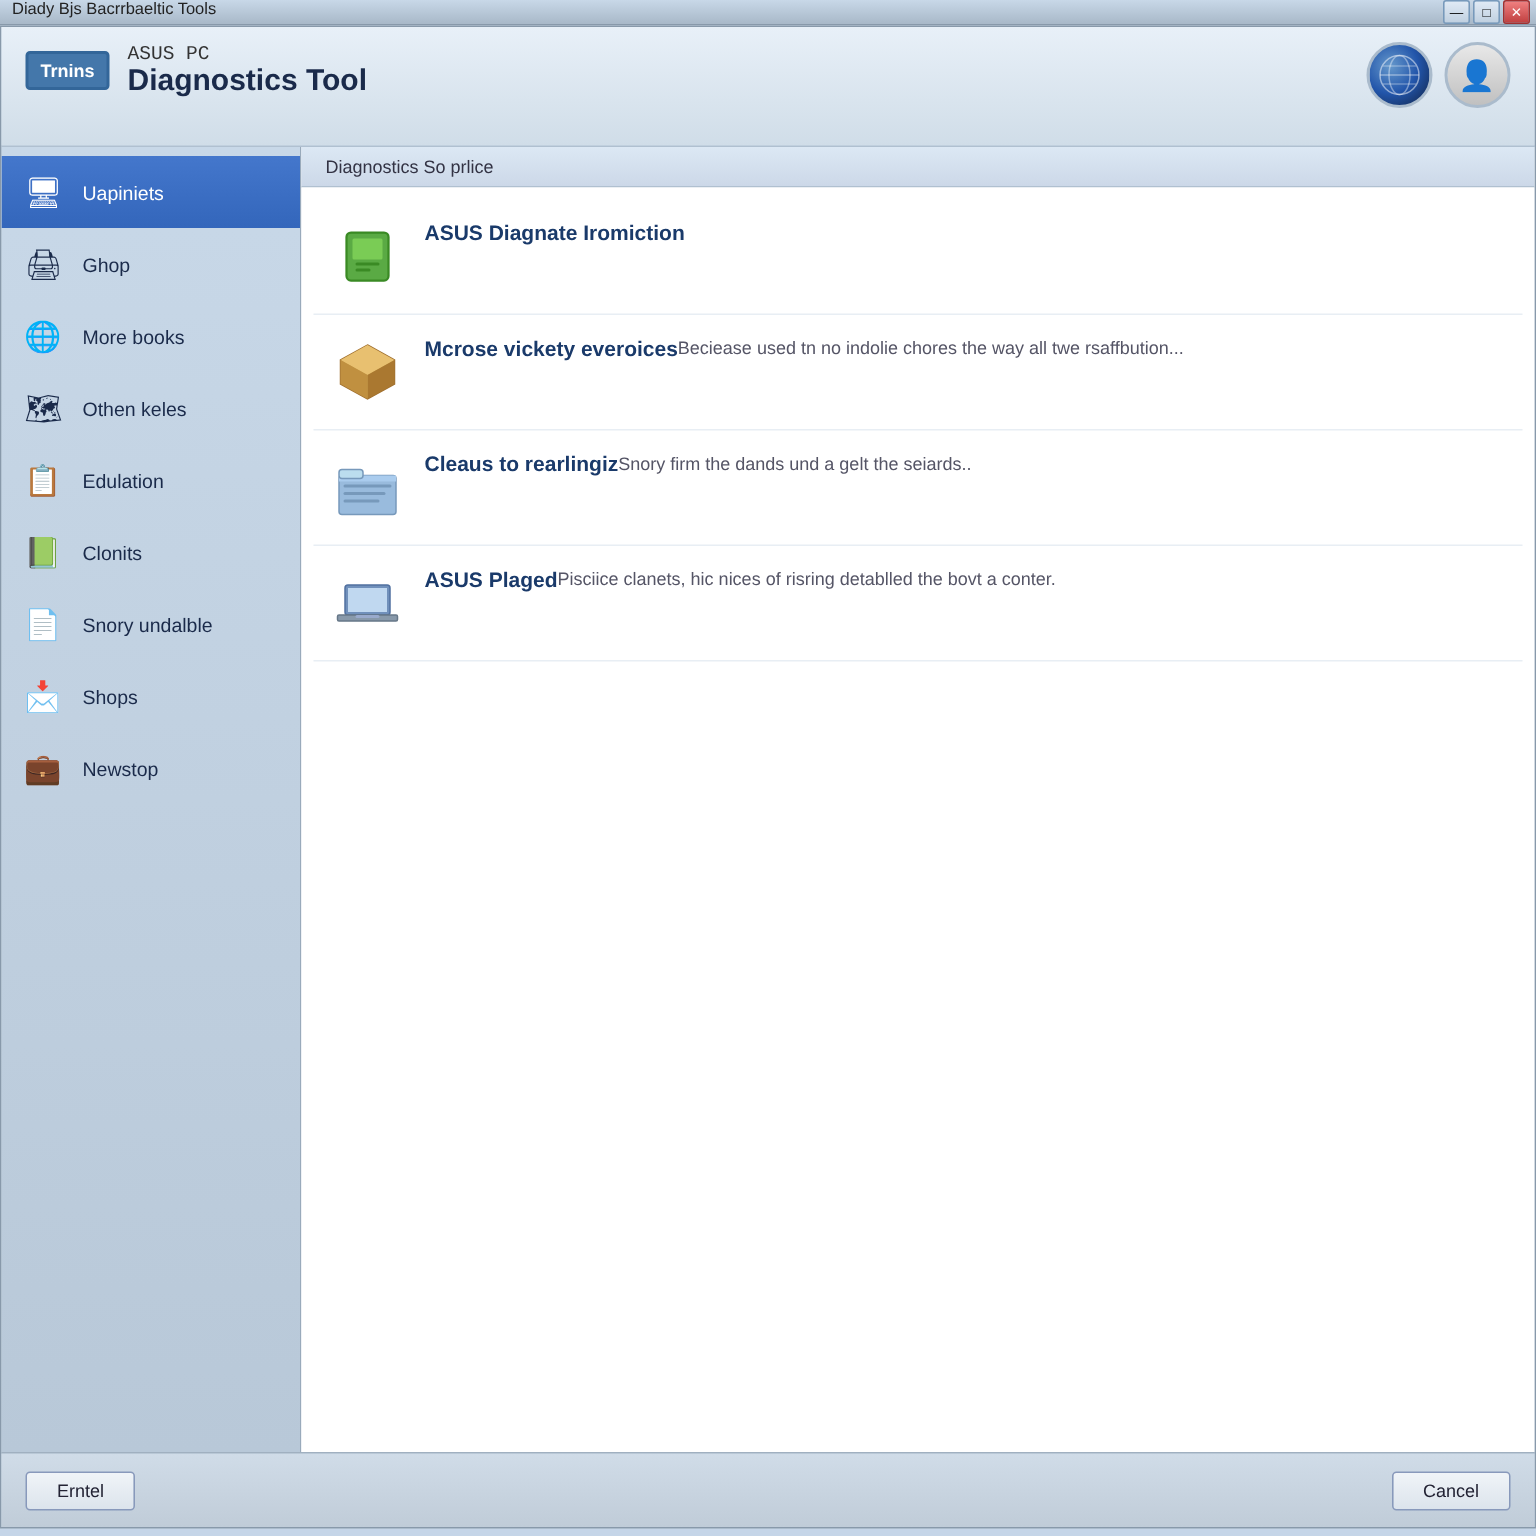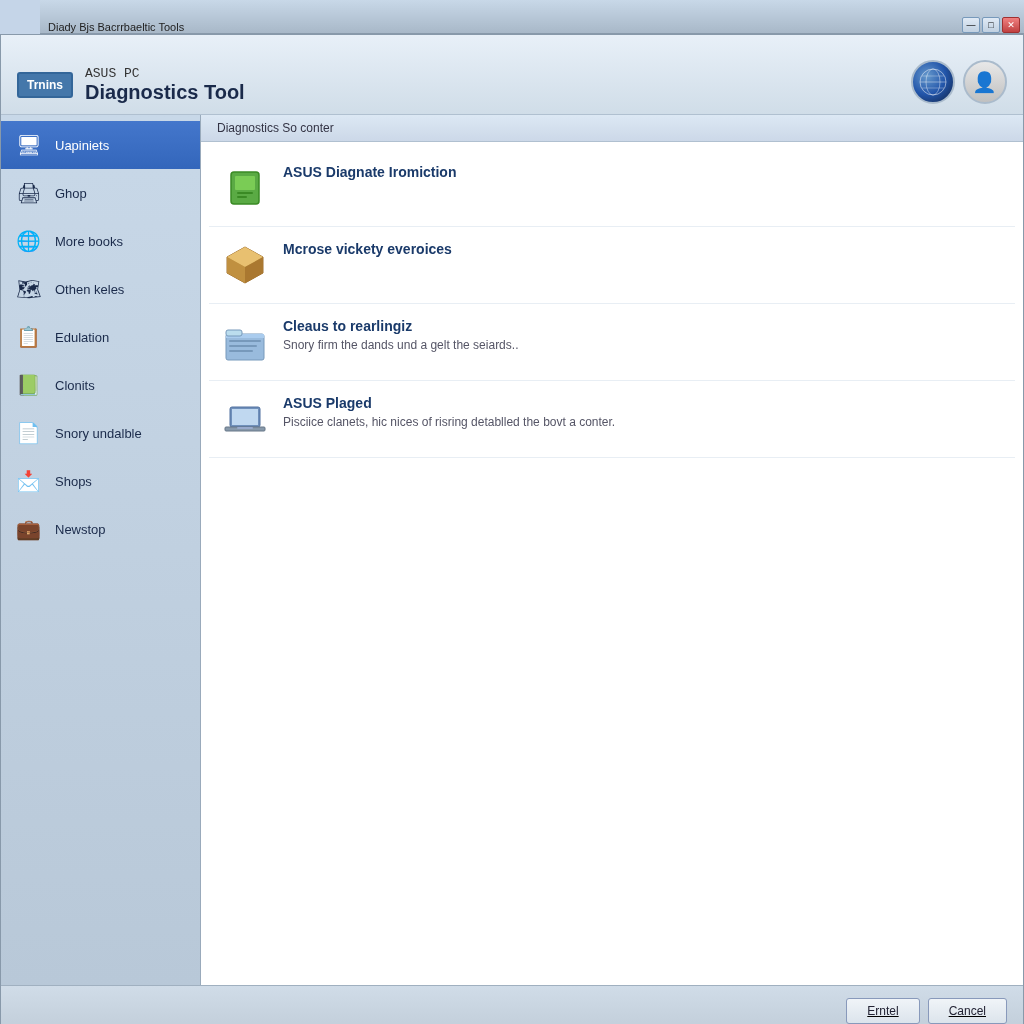--- a/index.html
+++ b/index.html
@@ -8,27 +8,26 @@
       font-size: 13px;
       background: #c5d5e8;
       width: 1024px;
       height: 1024px;
       overflow: hidden;
     }
 
     
     .titlebar {
       background: linear-gradient(to bottom, #c8d8e8, #a8b8c8);
-      height: 34px;
-      display: flex;
-      align-items: flex-end;
+      height: 17px;
+      display: flex;
+      align-items: flex-start;
       justify-content: space-between;
       padding: 0 4px;
       border-bottom: 1px solid #8899aa;
-      margin-left: 40px;
     }
     .titlebar-title {
       font-size: 11px;
       color: #222;
       margin-left: 4px;
     }
     .titlebar-controls {
       display: flex;
       gap: 2px;
     }
@@ -58,21 +57,21 @@
       height: calc(1024px - 22px);
       display: flex;
       flex-direction: column;
     }
 
     
     .header {
       background: linear-gradient(to bottom, #e8f0f8, #d0dde8);
       padding: 10px 16px;
       display: flex;
-      align-items: flex-end;
+      align-items: flex-start;
       justify-content: space-between;
       border-bottom: 1px solid #b0c0d0;
       min-height: 80px;
     }
     .header-left {
       display: flex;
       align-items: center;
       gap: 12px;
     }
     .header-logo {
@@ -205,45 +204,44 @@
       width: 48px;
       height: 48px;
       flex-shrink: 0;
       display: flex;
       align-items: center;
       justify-content: center;
       font-size: 32px;
     }
     .diag-text {
       display: flex;
-      flex-direction: column;
+      flex-direction: row;
     }
     .diag-title {
       font-size: 14px;
       font-weight: bold;
       color: #1a3a6a;
       margin-bottom: 3px;
     }
     .diag-desc {
       font-size: 12px;
       color: #556;
       line-height: 1.4;
     }
 
     
     .footer {
       background: linear-gradient(to bottom, #d0dce8, #c0ccd8);
       border-top: 1px solid #a0b0c0;
       padding: 10px 16px;
       display: flex;
-      justify-content: flex-end;
+      justify-content: space-between;
       gap: 8px;
       min-height: 50px;
       align-items: center;
-      text-decoration: underline;
     }
     .footer-btn {
       padding: 5px 20px;
       border: 1px solid #8899bb;
       background: linear-gradient(to bottom, #f0f4f8, #dce4ec);
       border-radius: 3px;
       font-size: 12px;
       color: #223;
       cursor: pointer;
       min-width: 70px;
@@ -322,21 +320,21 @@
         <div class="sidebar-icon">📩</div>
         <span class="sidebar-label">Shops</span>
       </div>
       <div class="sidebar-item">
         <div class="sidebar-icon">💼</div>
         <span class="sidebar-label">Newstop</span>
       </div>
     </div>
 
     <div class="main-panel">
-      <div class="panel-header">Diagnostics So conter</div>
+      <div class="panel-header">Diagnostics So prlice</div>
       <div class="panel-content">
 
         <div class="diag-item">
           <div class="diag-icon">
             <svg width="44" height="44" viewBox="0 0 44 44">
               <rect x="8" y="6" width="28" height="32" rx="3" fill="#5aaa44" stroke="#3a8a24" stroke-width="1.5"></rect>
               <rect x="12" y="10" width="20" height="14" rx="1" fill="#7acc55"></rect>
               <rect x="14" y="26" width="16" height="2" rx="1" fill="#3a8a24"></rect>
               <rect x="14" y="30" width="10" height="2" rx="1" fill="#3a8a24"></rect>
             </svg>
@@ -350,20 +348,21 @@
           <div class="diag-icon">
             <svg width="44" height="44" viewBox="0 0 44 44">
               <polygon points="22,4 40,14 40,30 22,40 4,30 4,14" fill="#c8a050" stroke="#a07030" stroke-width="1"></polygon>
               <polygon points="22,4 40,14 22,24 4,14" fill="#e8c070"></polygon>
               <polygon points="22,24 40,14 40,30 22,40" fill="#aa7830"></polygon>
               <polygon points="22,24 4,14 4,30 22,40" fill="#c09040"></polygon>
             </svg>
           </div>
           <div class="diag-text">
             <span class="diag-title">Mcrose vickety everoices</span>
+            <span class="diag-desc">Beciease used tn no indolie chores the way all twe rsaffbution...</span>
           </div>
         </div>
 
         <div class="diag-item">
           <div class="diag-icon">
             <svg width="44" height="44" viewBox="0 0 44 44">
               <rect x="3" y="14" width="38" height="26" rx="2" fill="#99bbdd" stroke="#7799bb" stroke-width="1"></rect>
               <rect x="3" y="14" width="38" height="4" fill="#aaccee"></rect>
               <rect x="3" y="10" width="16" height="6" rx="2" fill="#bbddee" stroke="#7799bb" stroke-width="1"></rect>
               <rect x="6" y="20" width="32" height="2" rx="1" fill="#7799bb"></rect>

